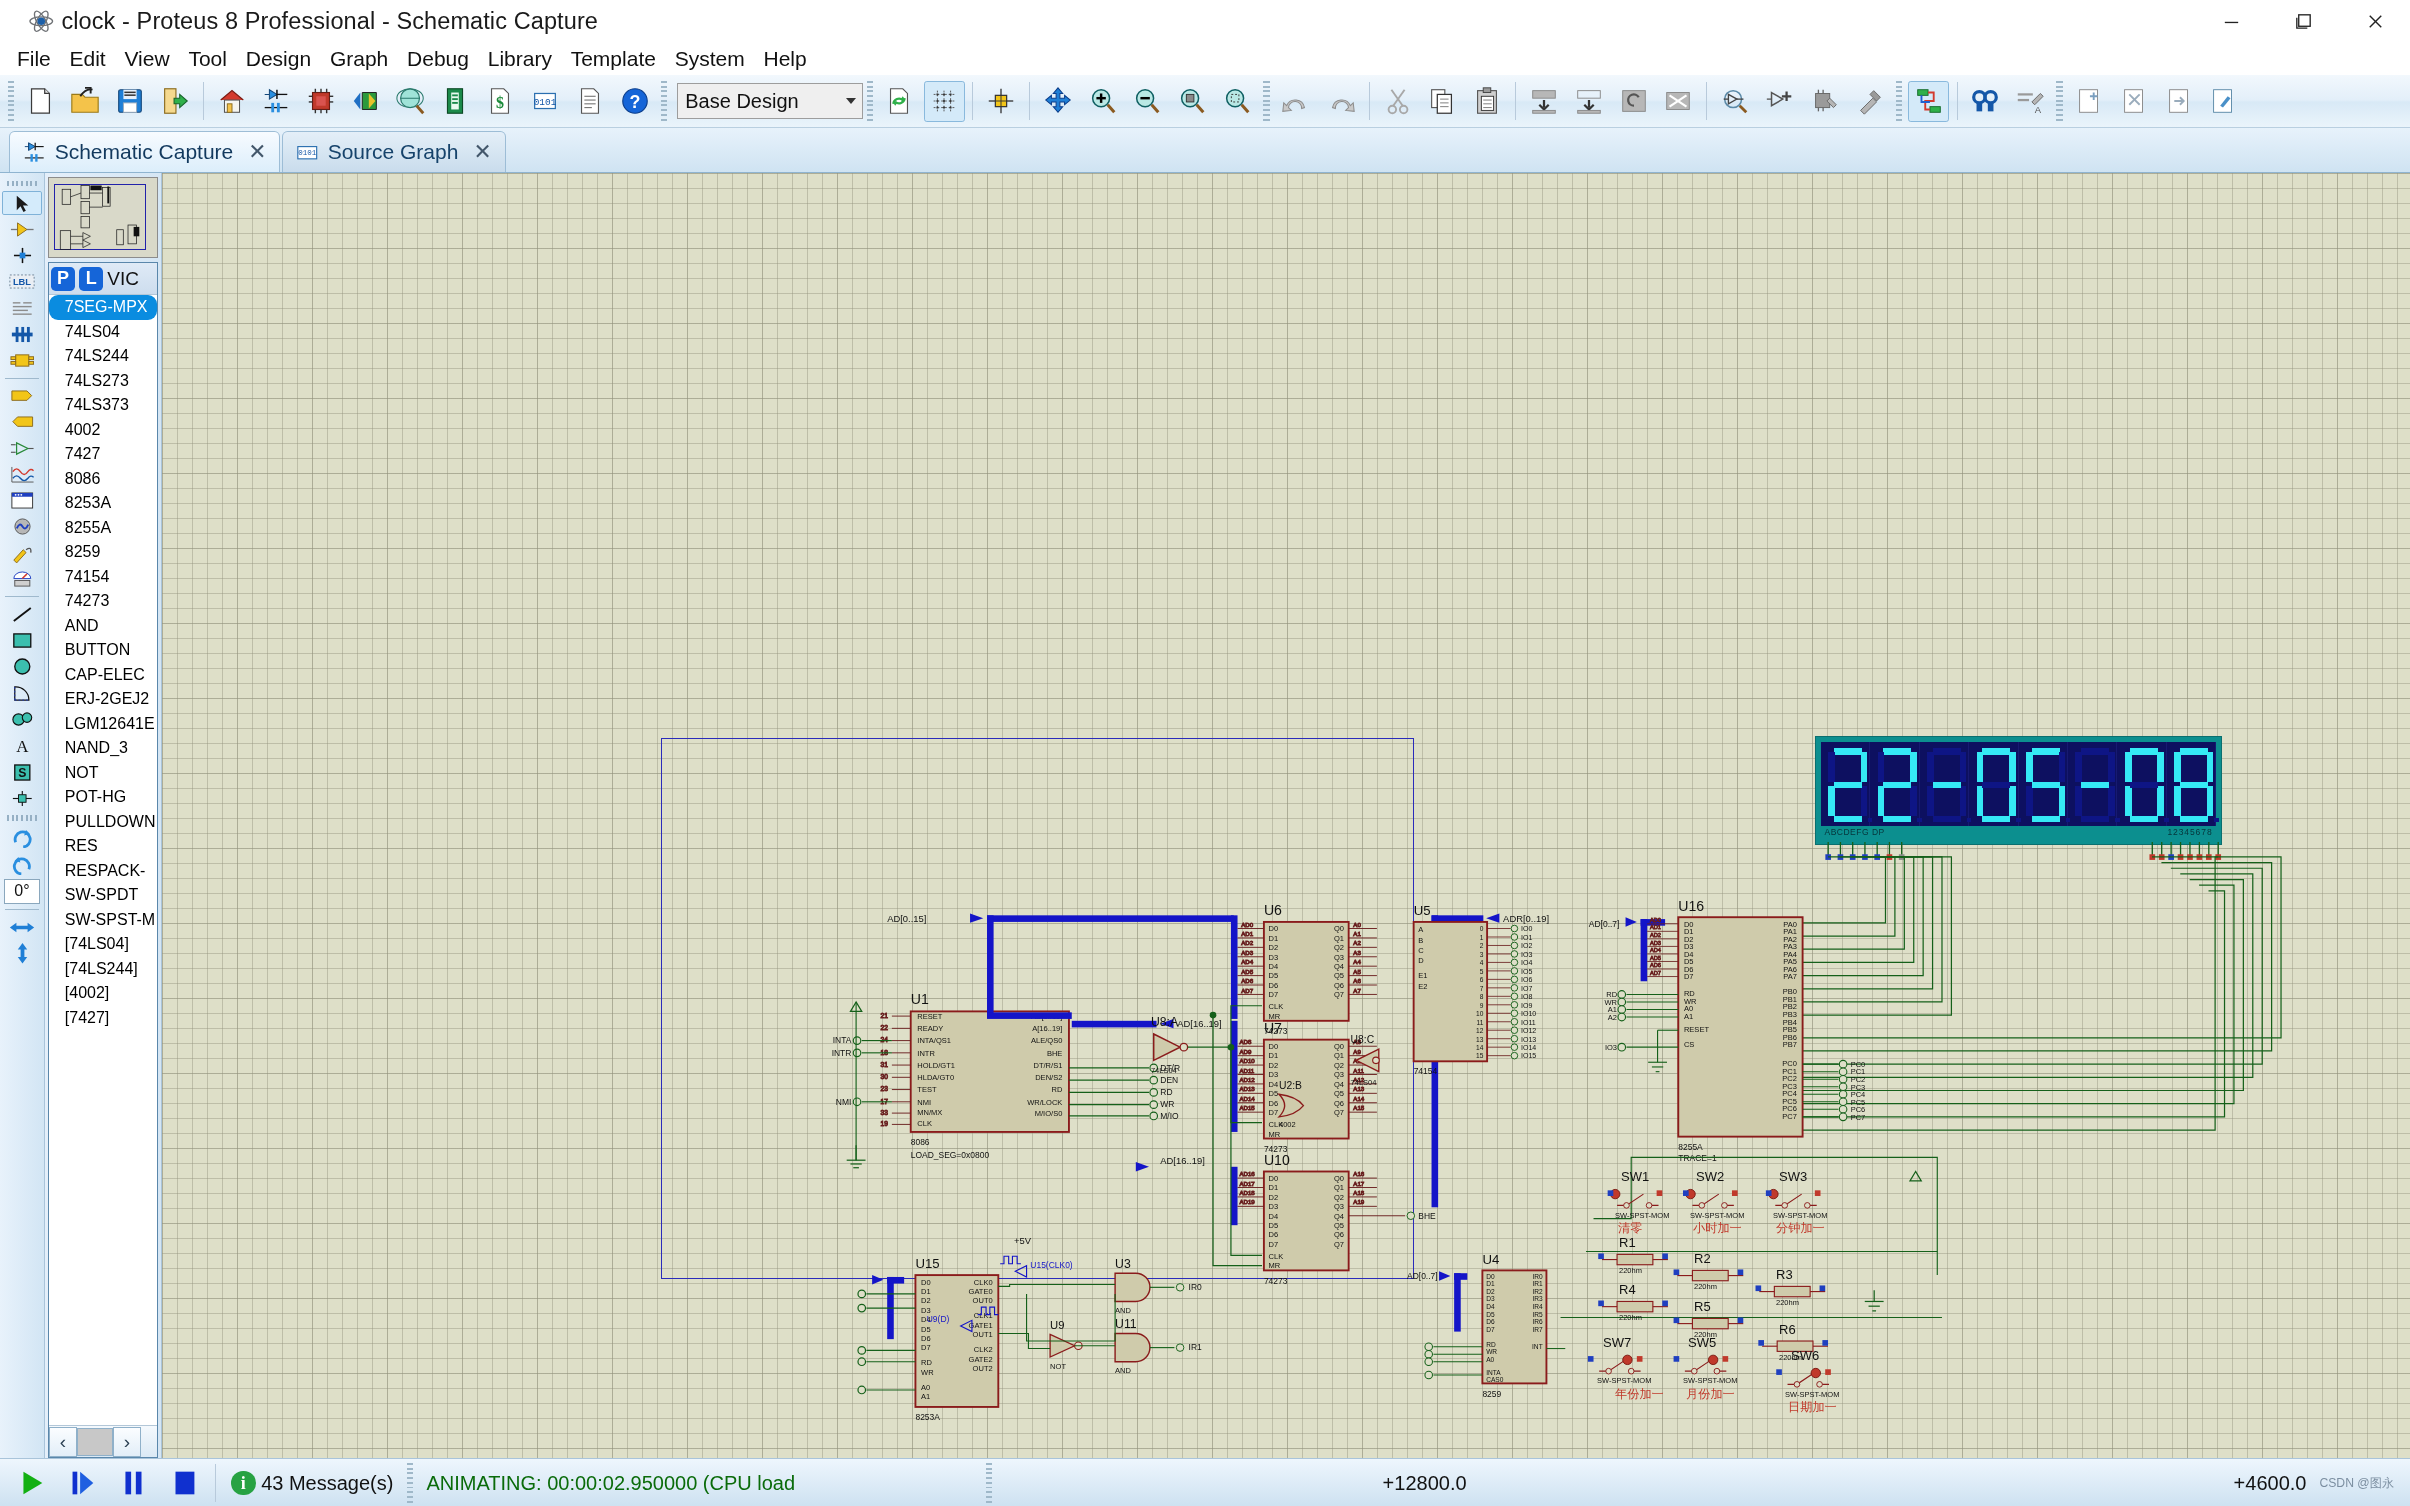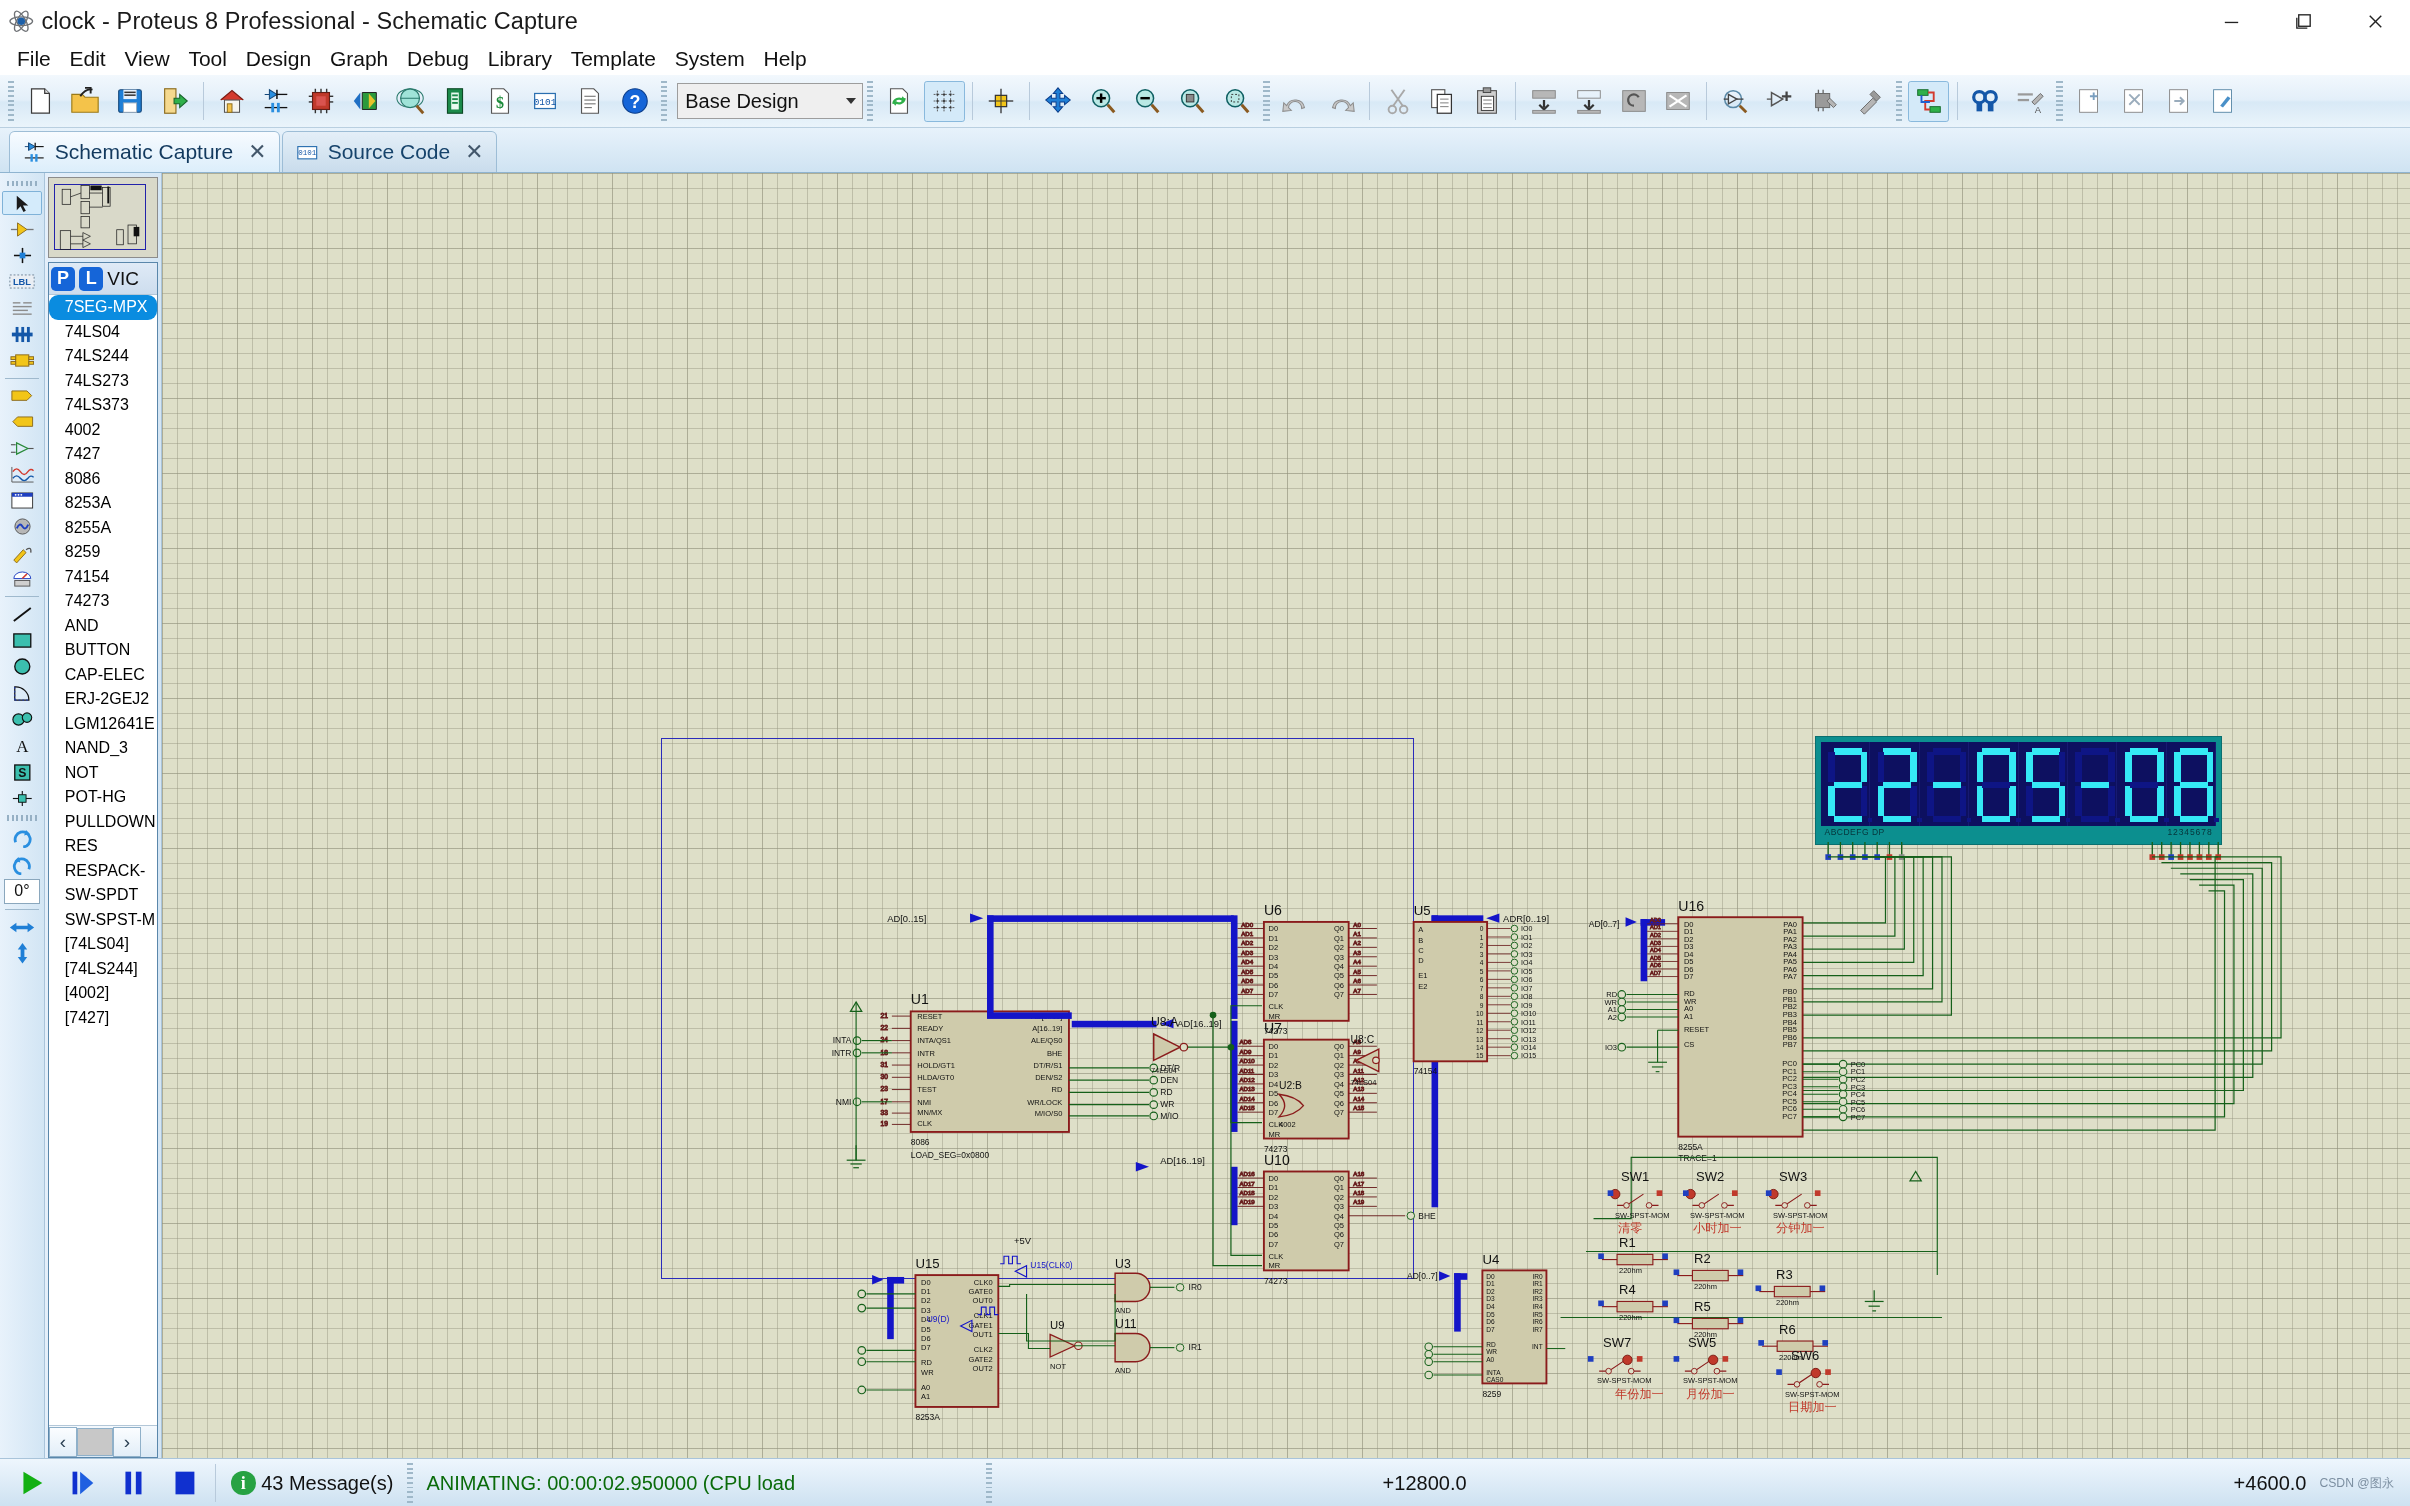--- a/index.html
+++ b/index.html
@@ -17,20 +17,21 @@
     background: #ffffff;
   }
 
   
   .titlebar {
     height: 43px; flex: 0 0 43px;
     display: flex; align-items: center;
     background: #ffffff;
     border-bottom: 0.9px solid #ffffff;
     padding-left: 9.4px;
+    margin-left: 20px;
   }
   .title-icon { width: 24.5px; height: 24.5px; margin-right: 7.5px; flex:0 0 24.5px; position:relative; }
   .title-text { font-size: 23.5px; color: #1a1a1a; letter-spacing: 0.1px; }
   .win-btns { margin-left: auto; display: flex; height: 43px; }
   .win-btn {
     width: 72px; height: 43px; display:flex; align-items:center; justify-content:center;
     font-size: 19px; color: #222;
   }
 
   
@@ -673,21 +674,21 @@
       <span>Schematic Capture</span>
       <span class="tab-x">✕</span>
     </div>
     <div class="tab inactive">
       <span class="tab-ico">
         <svg width="24.5" height="24.5" viewBox="0 0 26 26" style="font-size:22px">
             <rect x="3" y="7" width="20" height="13" fill="#fff" stroke="#2a6fb0" stroke-width="1.2"></rect>
             <text x="13" y="16" font-size="8" font-family="Liberation Mono, monospace" fill="#1457a8" text-anchor="middle">0101</text>
           </svg>
       </span>
-      <span>Source Code</span>
+      <span>Source Graph</span>
       <span class="tab-x">✕</span>
     </div>
   </div>
 
   <div class="body">
 
     <div class="rail">
       <div class="rail-grip"></div>
       <div class="rbtn sel">
         <svg width="21" height="21" viewBox="0 0 22 22">

